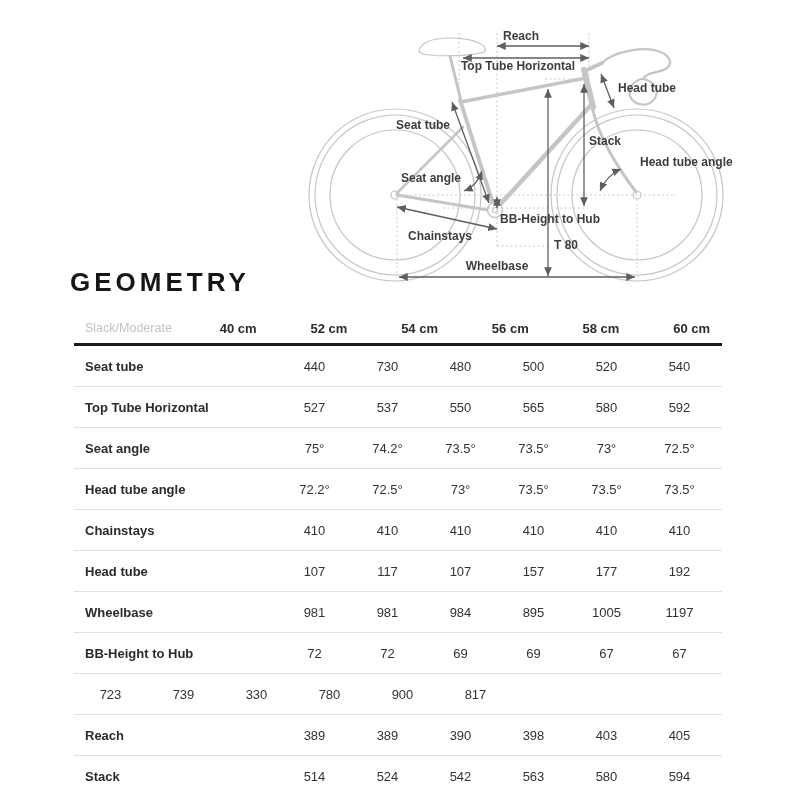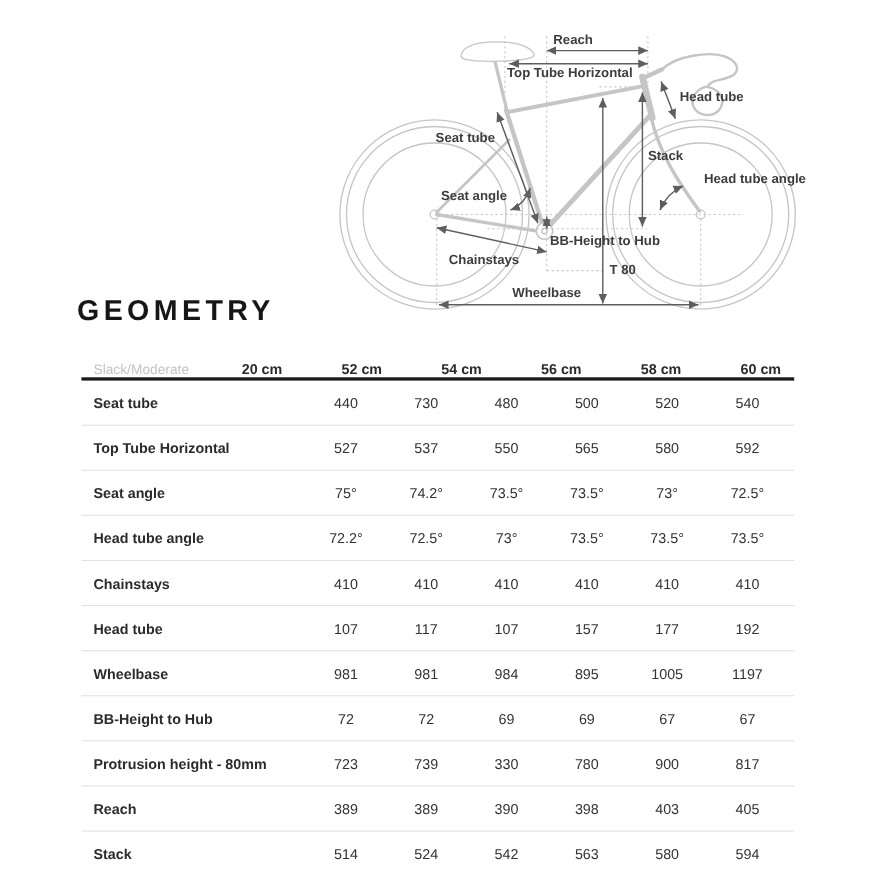--- a/index.html
+++ b/index.html
@@ -7,21 +7,21 @@
     width:800px;height:800px;background:#ffffff;position:relative;overflow:hidden;
     font-family:"Liberation Sans",sans-serif;
   }
   .heading{
     position:absolute;left:70px;top:248px;
     font-size:26px;font-weight:bold;letter-spacing:4px;color:#161616;margin-top:19px;
   }
   #diagram{position:absolute;left:0;top:0;}
   .geo-table{position:absolute;left:74px;top:313px;width:648px;}
   .t-header{
-    display:flex;align-items:flex-end;height:33px;box-sizing:border-box;
+    display:flex;align-items:center;height:33px;box-sizing:border-box;
     border-bottom:3px solid #1a1a1a;padding-right:6px;gap:42px;
   }
   .t-row{
     display:flex;align-items:center;height:41px;box-sizing:border-box;
     border-bottom:1px solid #e1e1e1;padding-right:6px;
   }
   .t-row:last-child{border-bottom:none;}
   .head-label{flex:1;padding-left:11px;font-size:12.5px;color:#c3c3c7;}
   .row-label{flex:1;padding-left:11px;font-size:13px;font-weight:bold;color:#2b2b2b;}
   .cell{width:73px;text-align:center;font-size:13px;color:#333333;}
@@ -108,21 +108,21 @@
   <text x="554" y="249" text-anchor="start">T 80</text>
   <text x="497" y="270" text-anchor="middle">Wheelbase</text>
 </svg>
 
 <div class="heading">GEOMETRY</div>
 
 <div class="geo-table">
 
   <div class="t-header">
     <div class="head-label">Slack/Moderate</div>
-    <div class="cell">20 cm</div>
+    <div class="cell">40 cm</div>
     <div class="cell">52 cm</div>
     <div class="cell">54 cm</div>
     <div class="cell">56 cm</div>
     <div class="cell">58 cm</div>
     <div class="cell">60 cm</div>
   </div>
 
   <div class="t-row">
     <div class="row-label">Seat tube</div>
     <div class="cell">440</div>
@@ -197,21 +197,20 @@
     <div class="row-label">BB-Height to Hub</div>
     <div class="cell">72</div>
     <div class="cell">72</div>
     <div class="cell">69</div>
     <div class="cell">69</div>
     <div class="cell">67</div>
     <div class="cell">67</div>
   </div>
 
   <div class="t-row">
-    <div class="row-label">Protrusion height - 80mm</div>
     <div class="cell">723</div>
     <div class="cell">739</div>
     <div class="cell">330</div>
     <div class="cell">780</div>
     <div class="cell">900</div>
     <div class="cell">817</div>
   </div>
 
   <div class="t-row">
     <div class="row-label">Reach</div>

